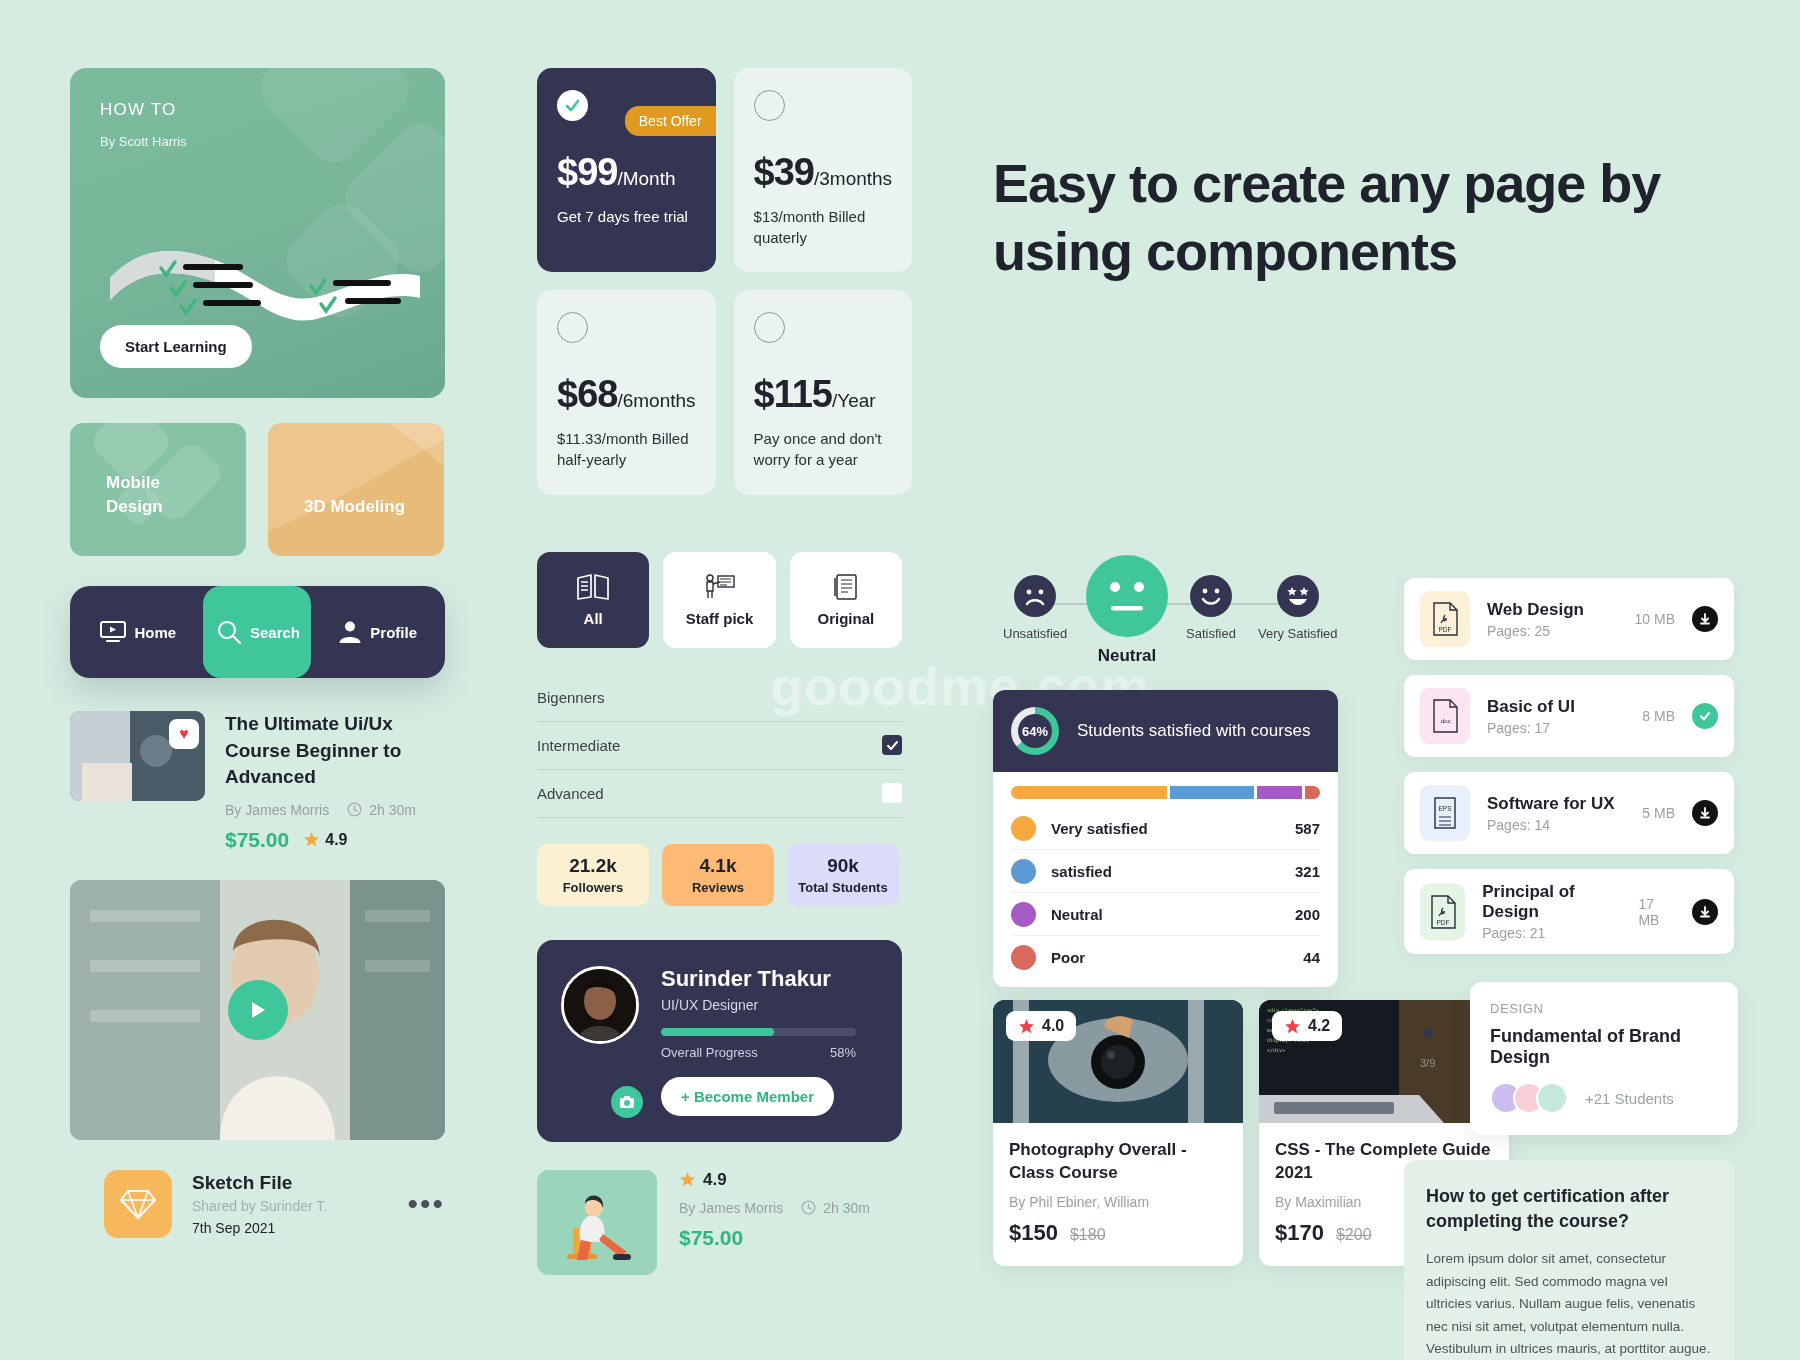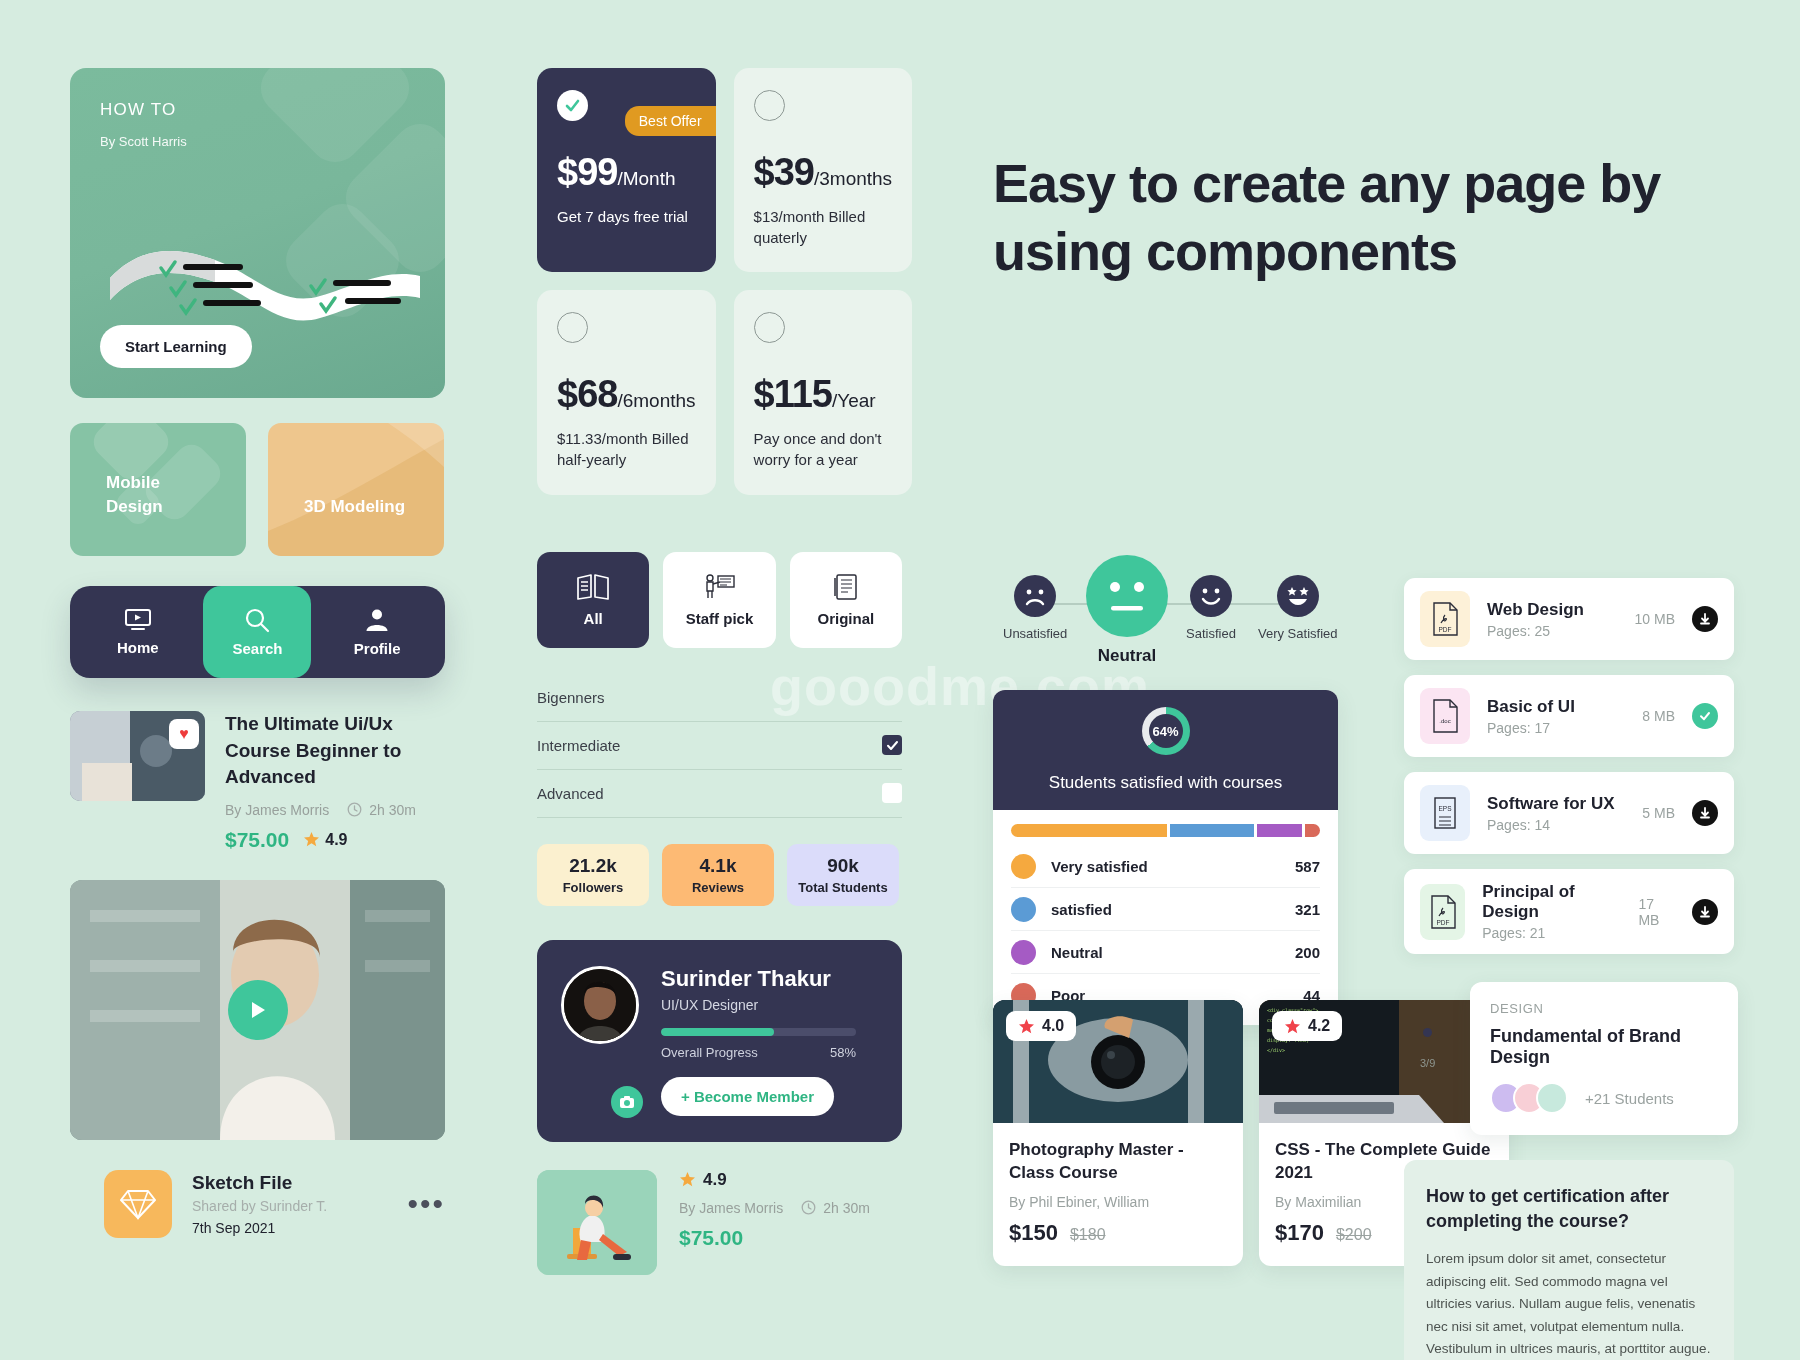--- a/index.html
+++ b/index.html
@@ -45,21 +45,21 @@
   .tile-a { background:#86c3a5; }
   .tile-b { background:#eec68d; }
   .tile .bg { position:absolute; inset:0; }
   .tile-label { color:#fff; font-weight:700; font-size:17px; line-height:1.45; position:relative; z-index:2;}
 
   .navbar {
     margin-top:30px; width:375px; height:92px; background:#343552; border-radius:20px;
     display:flex; align-items:center; justify-content:space-around; padding:0 8px;
     box-shadow: 0 14px 30px rgba(52,53,82,.18);
   }
-  .nav-item { display:flex; flex-direction:column; align-items:center; justify-content:center;
+  .nav-item { display:flex; flex-direction:row; align-items:center; justify-content:center;
               gap:7px; width:108px; height:92px; border-radius:18px; cursor:pointer; color:#fff;}
   .nav-item.active { background:#3fc69b; }
   .nav-label { font-size:15px; font-weight:700; }
 
   .course-row { display:flex; gap:20px; margin-top:33px; align-items:flex-start; }
   .course-thumb { width:135px; height:90px; border-radius:10px; position:relative; overflow:hidden;
                   background:linear-gradient(120deg,#cfd8e0,#93a5b4 60%,#5d6b78); flex:0 0 auto;}
   .heart-chip { position:absolute; right:6px; top:8px; width:30px;height:30px; background:#fff;
                 border-radius:8px; display:flex;align-items:center;justify-content:center; font-size:16px; color:#ee3b3b;}
   .course-title { font-size:19px; font-weight:700; line-height:1.4; }
@@ -146,21 +146,21 @@
   .smileys { position:absolute; left:993px; top:555px; width:340px; height:110px;}
   .sm-track { position:absolute; left:32px; top:48px; width:280px; height:2px; background:rgba(120,150,135,.35);}
   .sm { position:absolute; display:flex; flex-direction:column; align-items:center; gap:9px; cursor:pointer;}
   .sm-face { width:42px;height:42px;border-radius:50%; background:#343552; position:relative;}
   .sm.big .sm-face { width:82px;height:82px; background:#3fc69b;}
   .sm-label { font-size:13px; color:#3b3f48; white-space:nowrap;}
   .sm.big .sm-label { font-size:17px; font-weight:700; color:#1c1e2a;}
 
   .sat-card { position:absolute; left:993px; top:690px; width:345px; border-radius:12px;
               background:#fff; overflow:hidden; box-shadow:0 6px 22px rgba(60,90,75,.10);}
-  .sat-head { background:#343552; padding:17px 18px; display:flex; align-items:center; gap:18px;flex-direction:column;}
+  .sat-head { background:#343552; padding:17px 18px; display:flex; align-items:center; gap:18px;}
   .donut { width:48px;height:48px; border-radius:50%; display:flex; align-items:center; justify-content:center;
            position:relative;}
   .donut .inner { width:34px;height:34px;border-radius:50%; background:#343552; display:flex;
                   align-items:center;justify-content:center; color:#fff; font-size:13px; font-weight:700;}
   .sat-head-title { color:#fff; font-size:17px;}
   .sat-body { padding:14px 18px 8px; }
   .seg-bar { display:flex; height:13px; gap:3px; margin-bottom:8px;}
   .seg-bar div:first-child { border-radius:7px 0 0 7px;}
   .seg-bar div:last-child { border-radius:0 7px 7px 0;}
   .sat-row { display:flex; align-items:center; gap:15px; height:43px; border-bottom:1px solid #eef0f1; font-size:15px;}
@@ -625,21 +625,21 @@
         <path d="M112 28 C108 18 128 12 140 20 L136 38 Z" fill="#d4a070"></path>
       </svg>
       <div class="bc-rate">
         <svg width="17" height="17" viewBox="0 0 17 17">
           <path d="M8.5 1 L10.6 6 L16 6.4 L11.9 9.9 L13.2 15.2 L8.5 12.3 L3.8 15.2 L5.1 9.9 L1 6.4 L6.4 6 Z" fill="#f0424a"></path>
         </svg>
         <span>4.0</span>
       </div>
     </div>
     <div class="bc-body">
-      <div class="bc-title">Photography Master - Class Course</div>
+      <div class="bc-title">Photography Overall - Class Course</div>
       <div class="bc-by">By Phil Ebiner, William</div>
       <div class="bc-prices">
         <span class="bc-p1">$150</span>
         <span class="bc-p0">$180</span>
       </div>
     </div>
   </div>
   <div class="bc">
     <div class="bc-img b">
       <svg width="250" height="123" viewBox="0 0 250 123">

